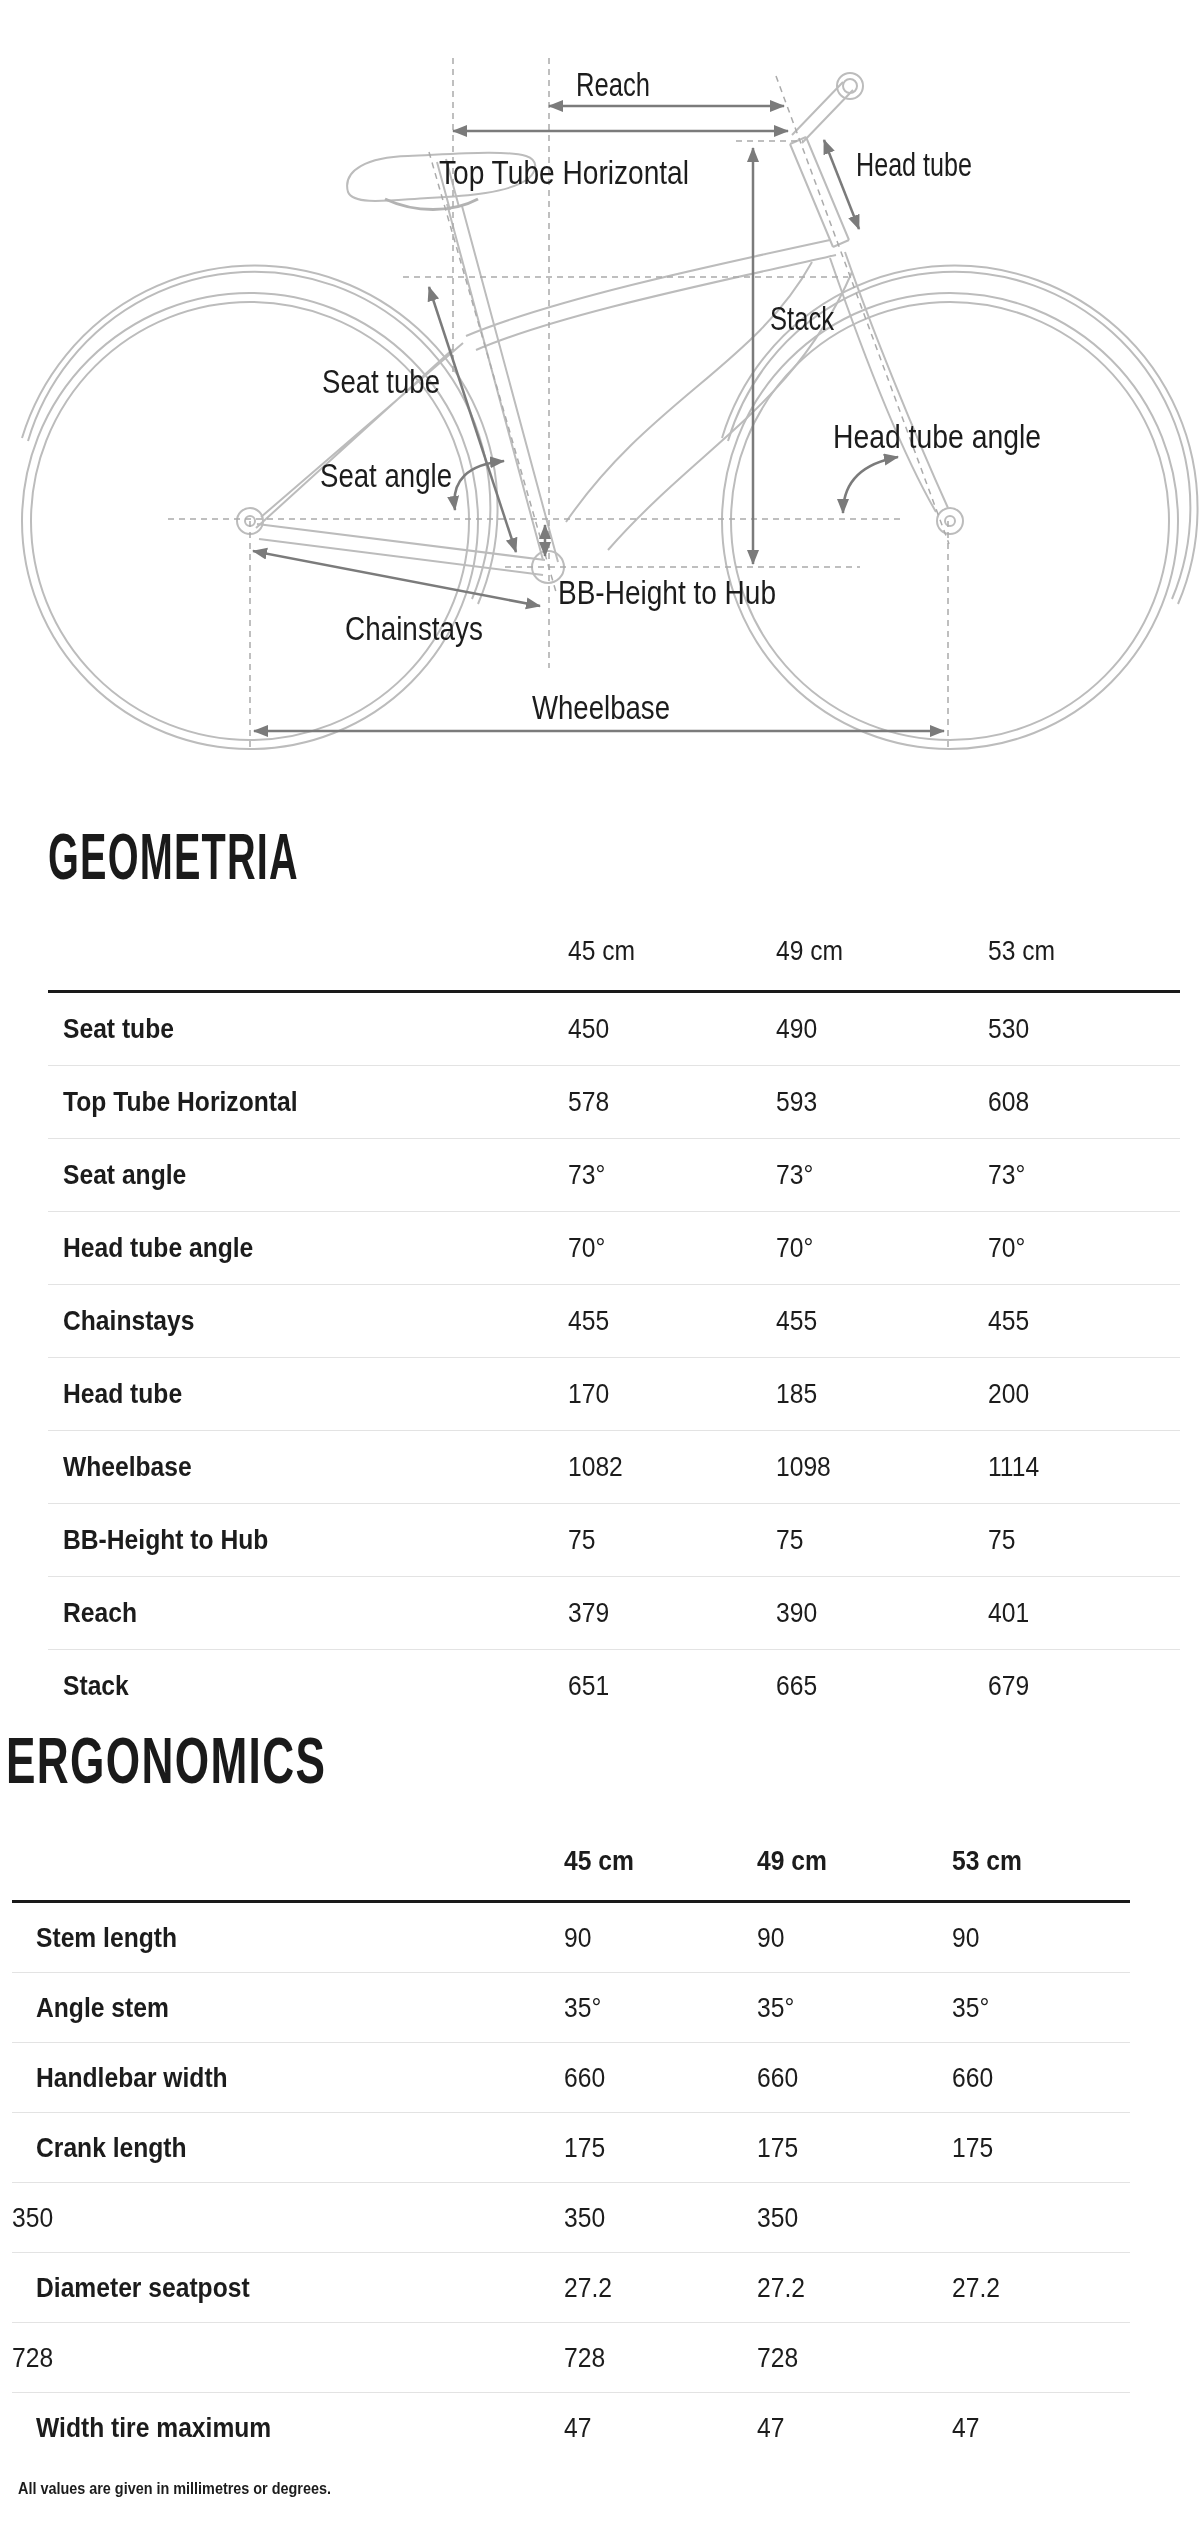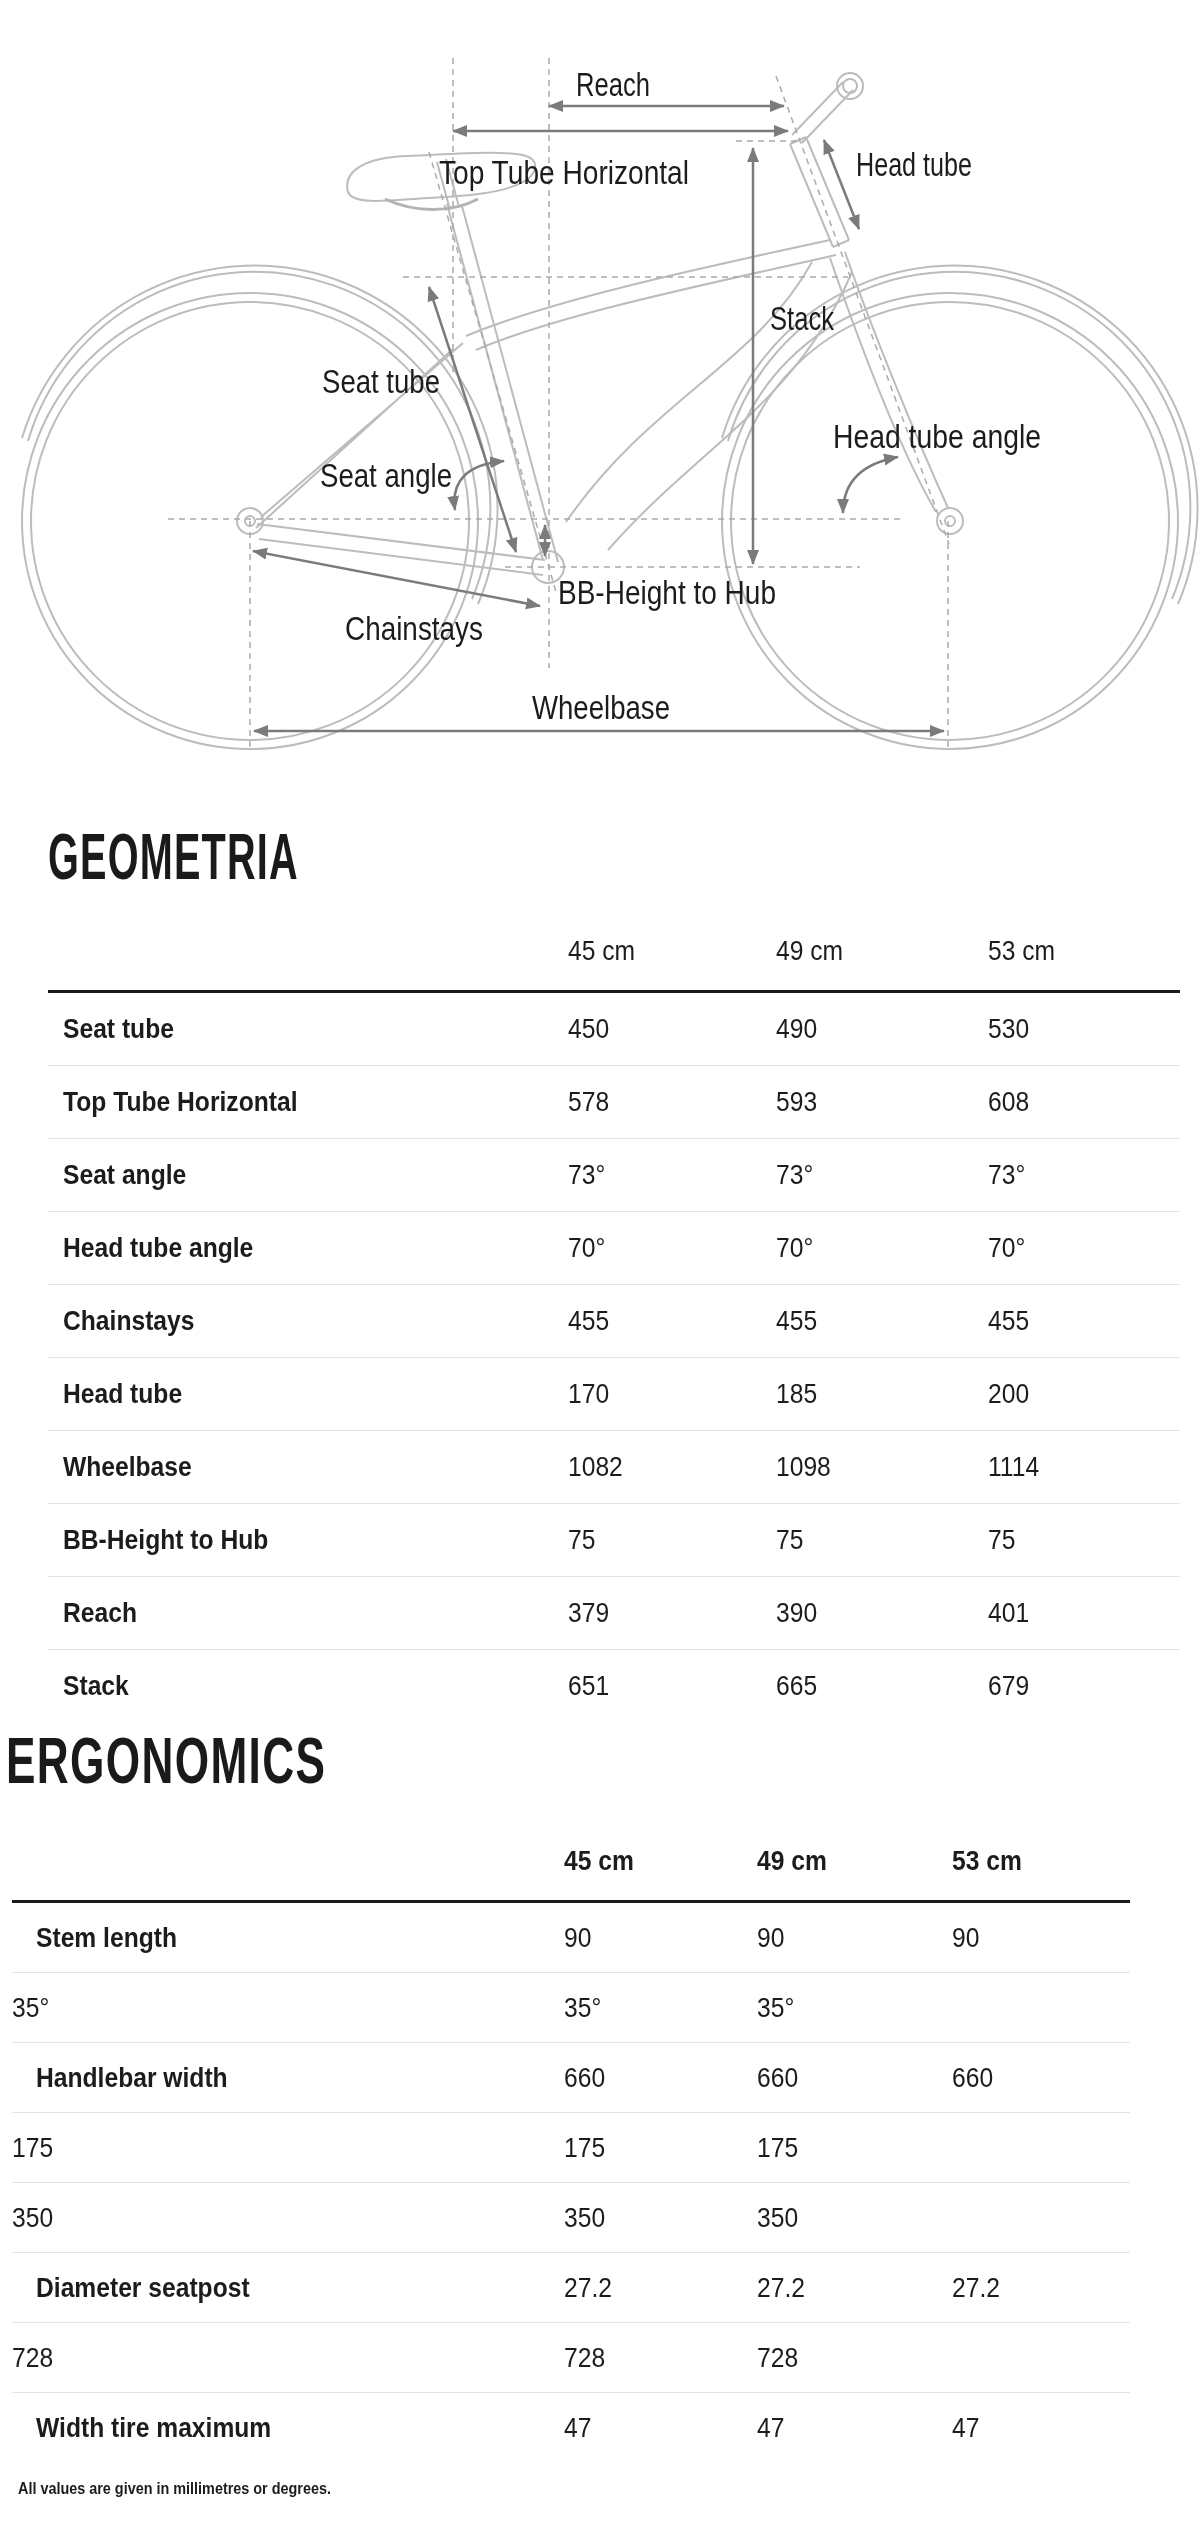--- a/index.html
+++ b/index.html
@@ -207,31 +207,33 @@
         <span class="cx b">53 cm</span>
       </span>
   </div>
   <div class="trow">
     <div class="lbl"><span class="cx b">Stem length</span></div>
     <div><span class="cx">90</span></div>
     <div><span class="cx">90</span></div>
     <div><span class="cx">90</span></div>
   </div>
   <div class="trow">
+    <div class="lbl"><span class="cx b">Angle stem</span></div>
     <div><span class="cx">35°</span></div>
     <div><span class="cx">35°</span></div>
     <div><span class="cx">35°</span></div>
   </div>
   <div class="trow">
     <div class="lbl"><span class="cx b">Handlebar width</span></div>
     <div><span class="cx">660</span></div>
     <div><span class="cx">660</span></div>
     <div><span class="cx">660</span></div>
   </div>
   <div class="trow">
+    <div class="lbl"><span class="cx b">Crank length</span></div>
     <div><span class="cx">175</span></div>
     <div><span class="cx">175</span></div>
     <div><span class="cx">175</span></div>
   </div>
   <div class="trow">
     <div><span class="cx">350</span></div>
     <div><span class="cx">350</span></div>
     <div><span class="cx">350</span></div>
   </div>
   <div class="trow">

